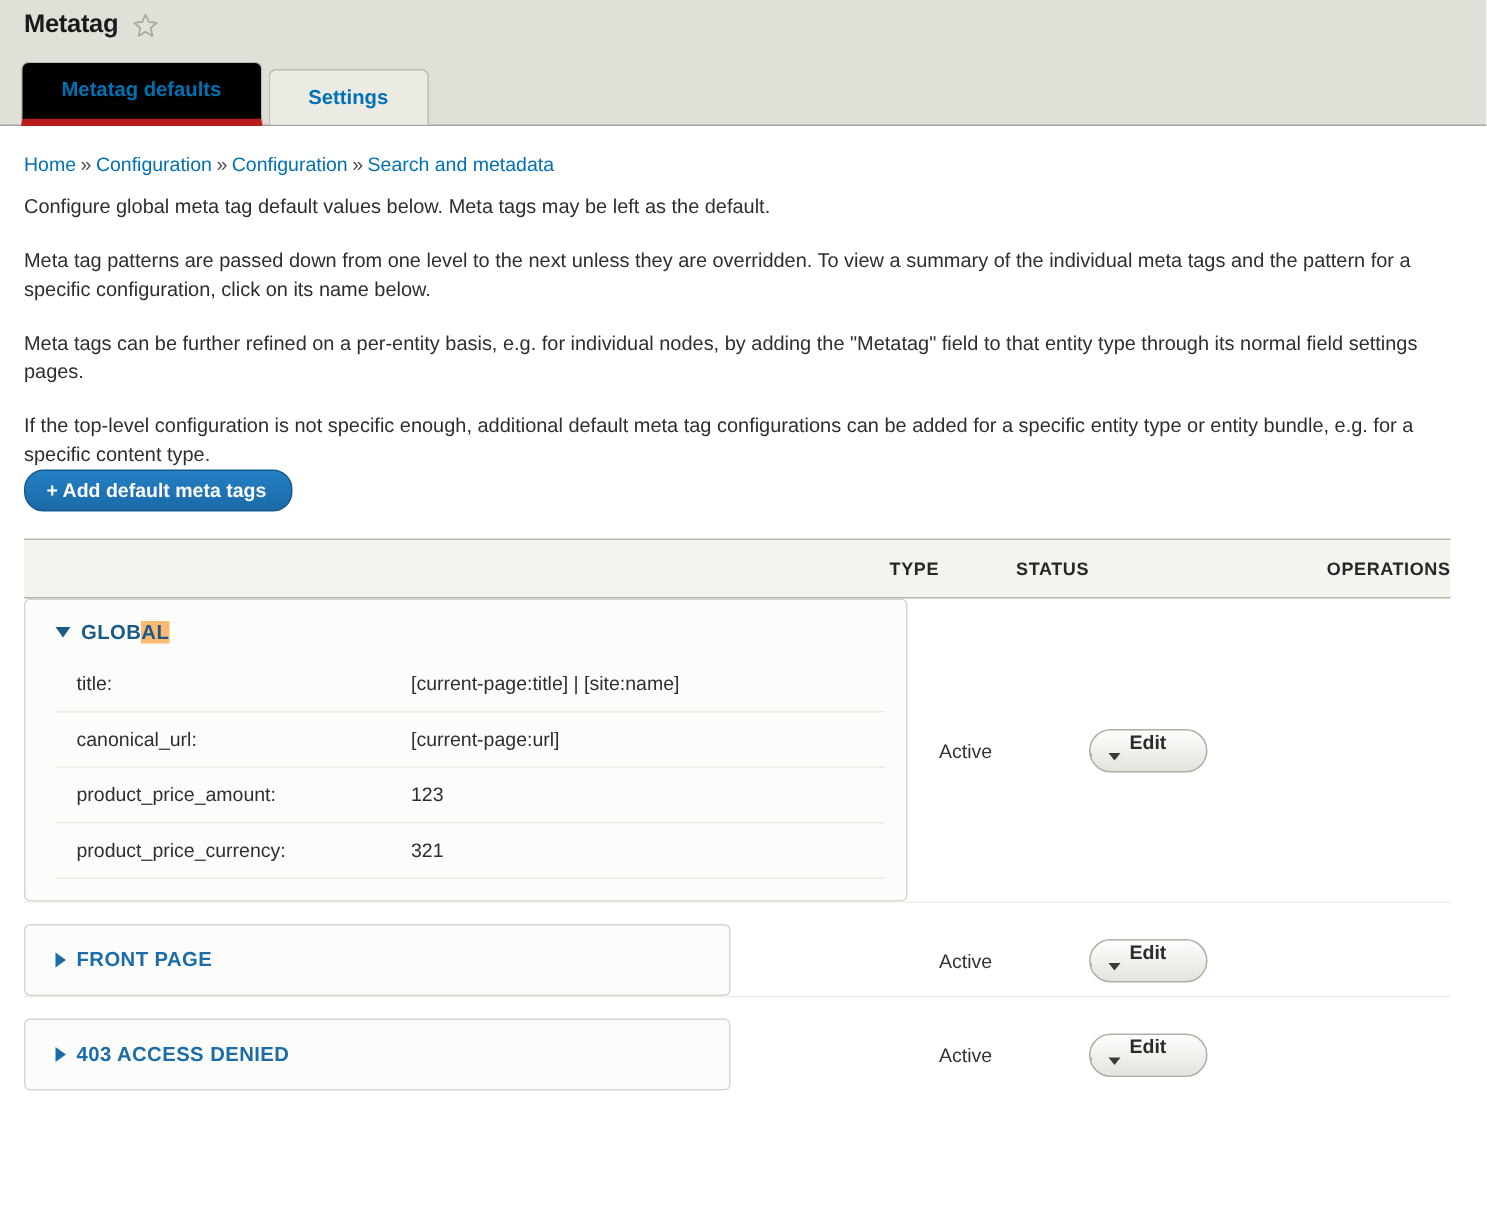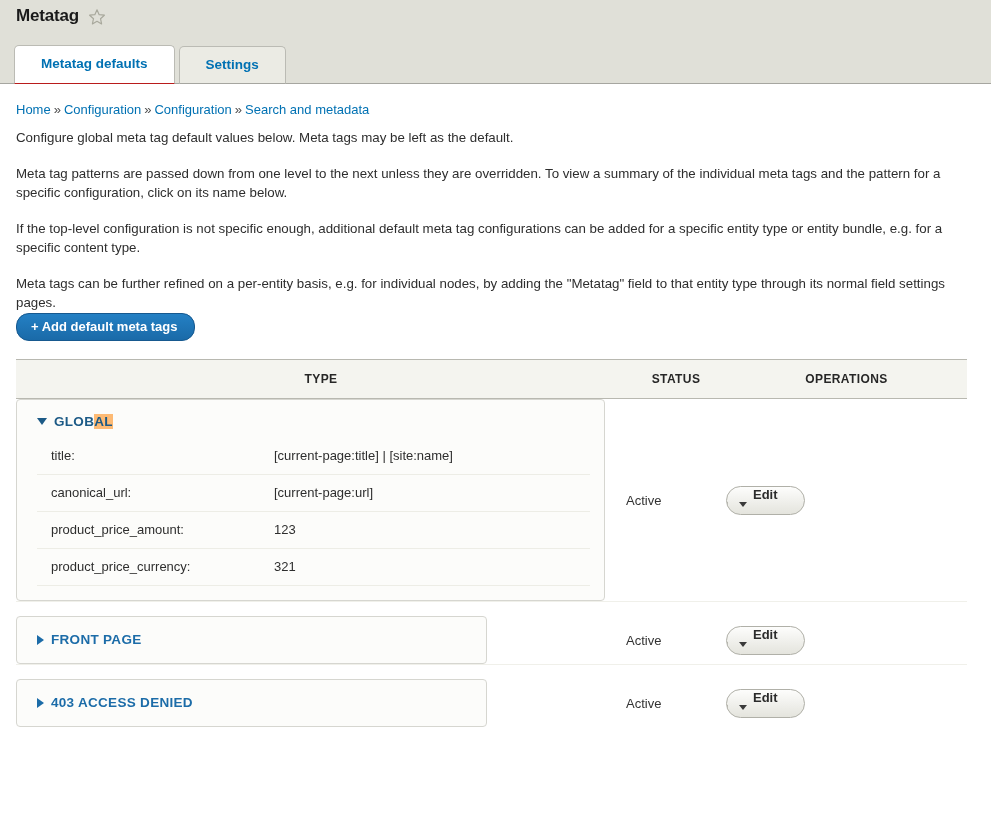--- a/index.html
+++ b/index.html
@@ -57,22 +57,22 @@
     padding: 10px 26px 11px 26px;
     border: 1px solid #bbbbb4;
     border-bottom: 1px solid #a6a6a0;
     border-radius: 5px 5px 0 0;
     background: #ebebe4;
     margin-right: 4px;
     cursor: pointer;
     line-height: 15px;
   }
   .tab.active {
-    background: #ffffff;
-    border-bottom: 1px solid #b91c1c;
+    background: #000000;
+    border-bottom: 5px solid #b91c1c;
     padding-bottom: 12px;
     position: relative;
     z-index: 2;
   }
 
   
   .content {
     padding: 0 16px;
   }
   .breadcrumb {
@@ -119,21 +119,21 @@
   .mt-table {
     width: 951px;
     margin-top: 18px;
     border-collapse: collapse;
     table-layout: fixed;
   }
   .mt-table thead th {
     background: #f4f4ef;
     border-top: 1px solid #b8b8b0;
     border-bottom: 1px solid #b8b8b0;
-    text-align: center;
+    text-align: right;
     font-size: 12px;
     font-weight: bold;
     color: #272727;
     letter-spacing: 0.4px;
     padding: 12px 0 12px 0;
   }
   th.col-type { padding-left: 14px; width: 610px; }
   th.col-status { width: 100px; }
   th.col-ops { width: 241px; }
 
@@ -277,22 +277,22 @@
 </div>
 
 <div class="content">
 
   <div class="breadcrumb">
     <a>Home</a><span class="crumb-sep">»</span><a>Configuration</a><span class="crumb-sep">»</span><a>Configuration</a><span class="crumb-sep">»</span><a>Search and metadata</a>
   </div>
 
   <p class="intro-p first">Configure global meta tag default values below. Meta tags may be left as the default.</p>
   <p class="intro-p spaced">Meta tag patterns are passed down from one level to the next unless they are overridden. To view a summary of the individual meta tags and the pattern for a specific configuration, click on its name below.</p>
+  <p class="intro-p spaced">Meta tags can be further refined on a per-entity basis, e.g. for individual nodes, by adding the "Metatag" field to that entity type through its normal field settings pages.</p>
   <p class="intro-p spaced">If the top-level configuration is not specific enough, additional default meta tag configurations can be added for a specific entity type or entity bundle, e.g. for a specific content type.</p>
-  <p class="intro-p spaced">Meta tags can be further refined on a per-entity basis, e.g. for individual nodes, by adding the "Metatag" field to that entity type through its normal field settings pages.</p>
 
   <div class="add-button">
     <span>+ Add default meta tags</span>
   </div>
 
   <table class="mt-table">
     <thead>
       <tr>
         <th class="col-type">TYPE</th>
         <th class="col-status">STATUS</th>

